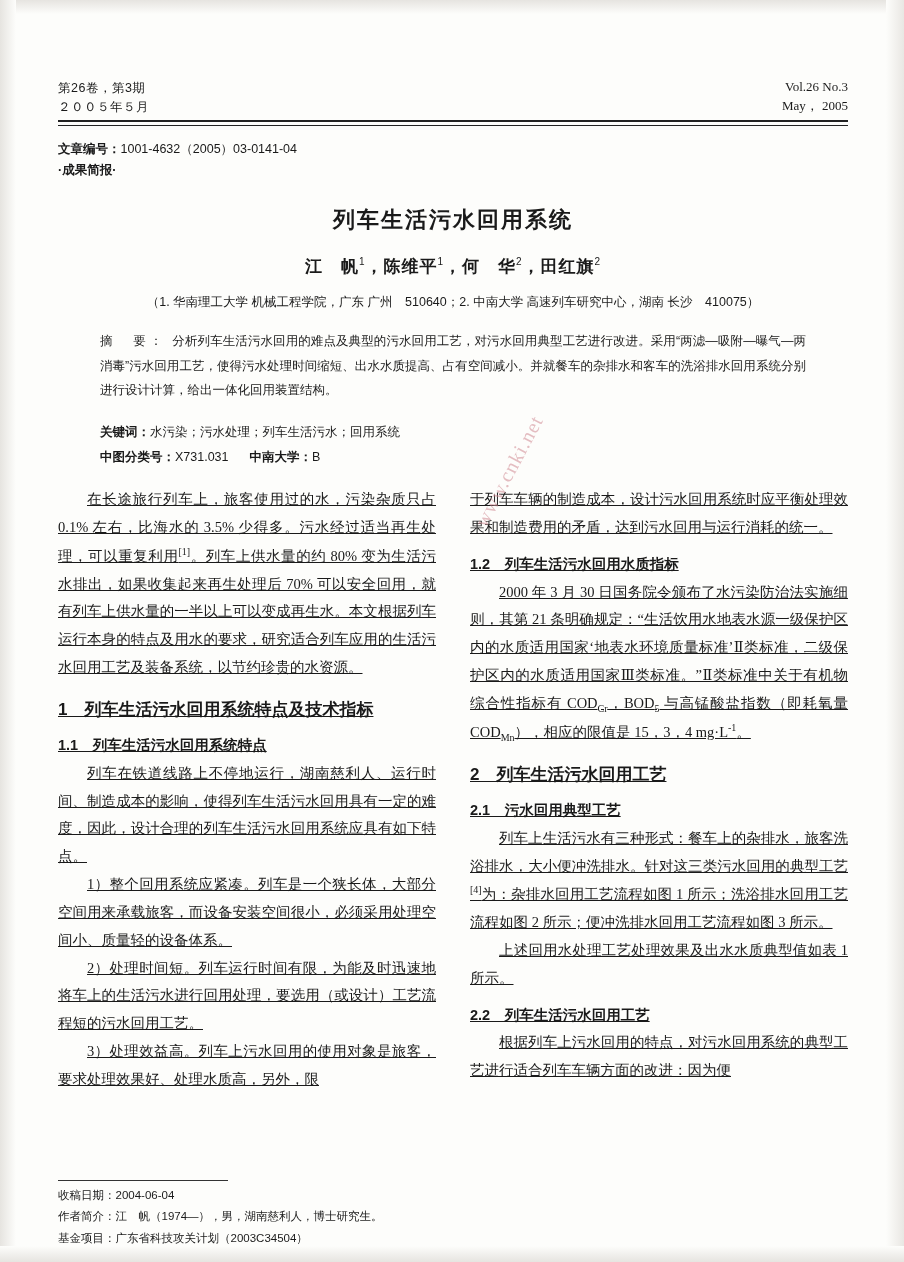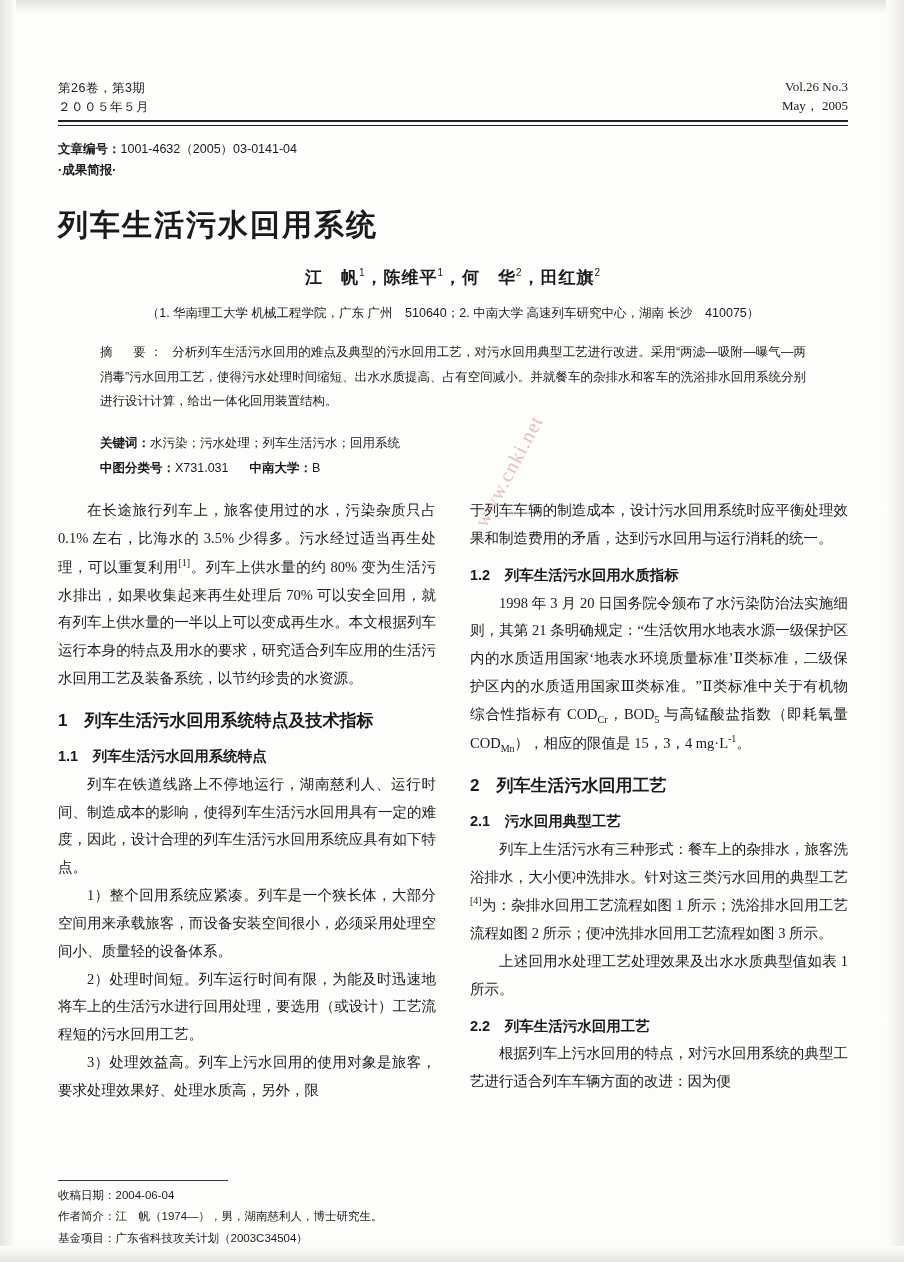--- a/index.html
+++ b/index.html
@@ -82,24 +82,24 @@
   .meta .lbl { font-weight: bold; }
   .category {
     font-family: "Liberation Sans", sans-serif;
     font-size: 12.5px;
     font-weight: bold;
     margin-top: 2px;
   }
 
   
   .title {
-    text-align: left;
-    font-family: "Liberation Sans", sans-serif;
-    font-weight: bold;
-    font-size: 30px;
+    text-align: center;
+    font-family: "Liberation Sans", sans-serif;
+    font-weight: bold;
+    font-size: 22px;
     letter-spacing: 2px;
     margin-top: 26px;
   }
   .authors {
     text-align: center;
     font-family: "Liberation Sans", sans-serif;
     font-size: 17px;
     font-weight: bold;
     margin-top: 20px;
     letter-spacing: 1px;
@@ -128,20 +128,21 @@
     font-family: "Liberation Sans", sans-serif;
   }
   .keywords .lbl { font-weight: bold; }
 
   
   .cols {
     margin-top: 16px;
     display: flex;
     gap: 34px;
     position: relative;
+    text-decoration: underline;
   }
   .col {
     width: 378px;
     font-size: 14.5px;
     line-height: 1.92;
     text-align: justify;
   }
   .col p {
     margin: 0;
     text-indent: 2em;
@@ -275,21 +276,21 @@
         <p>列车在铁道线路上不停地运行，湖南慈利人、运行时间、制造成本的影响，使得列车生活污水回用具有一定的难度，因此，设计合理的列车生活污水回用系统应具有如下特点。</p>
         <p>1）整个回用系统应紧凑。列车是一个狭长体，大部分空间用来承载旅客，而设备安装空间很小，必须采用处理空间小、质量轻的设备体系。</p>
         <p>2）处理时间短。列车运行时间有限，为能及时迅速地将车上的生活污水进行回用处理，要选用（或设计）工艺流程短的污水回用工艺。</p>
         <p>3）处理效益高。列车上污水回用的使用对象是旅客，要求处理效果好、处理水质高，另外，限</p>
       </div>
 
       <div class="col">
         <p class="noindent">于列车车辆的制造成本，设计污水回用系统时应平衡处理效果和制造费用的矛盾，达到污水回用与运行消耗的统一。</p>
 
         <h3 class="subsec">1.2　列车生活污水回用水质指标</h3>
-        <p><span>1998 年 3 月 20 日国务院令颁布了水污染防治法实施细则，其第 21 条明确规定：“生活饮用水地表水源一级保护区内的水质适用国家‘地表水环境质量标准’Ⅱ类标准，二级保护区内的水质适用国家Ⅲ类标准。”Ⅱ类标准中关于有机物综合性指标有 COD</span><sub>Cr</sub><span>，BOD</span><sub>5</sub><span> 与高锰酸盐指数（即耗氧量 COD</span><sub>Mn</sub><span>），相应的限值是 15，3，4 mg·L</span><sup class="ref">-1</sup><span>。</span></p>
+        <p><span>2000 年 3 月 30 日国务院令颁布了水污染防治法实施细则，其第 21 条明确规定：“生活饮用水地表水源一级保护区内的水质适用国家‘地表水环境质量标准’Ⅱ类标准，二级保护区内的水质适用国家Ⅲ类标准。”Ⅱ类标准中关于有机物综合性指标有 COD</span><sub>Cr</sub><span>，BOD</span><sub>5</sub><span> 与高锰酸盐指数（即耗氧量 COD</span><sub>Mn</sub><span>），相应的限值是 15，3，4 mg·L</span><sup class="ref">-1</sup><span>。</span></p>
 
         <h2 class="sec">2　列车生活污水回用工艺</h2>
 
         <h3 class="subsec">2.1　污水回用典型工艺</h3>
         <p><span>列车上生活污水有三种形式：餐车上的杂排水，旅客洗浴排水，大小便冲洗排水。针对这三类污水回用的典型工艺</span><sup class="ref">[4]</sup><span>为：杂排水回用工艺流程如图 1 所示；洗浴排水回用工艺流程如图 2 所示；便冲洗排水回用工艺流程如图 3 所示。</span></p>
         <p>上述回用水处理工艺处理效果及出水水质典型值如表 1 所示。</p>
 
         <h3 class="subsec">2.2　列车生活污水回用工艺</h3>
         <p>根据列车上污水回用的特点，对污水回用系统的典型工艺进行适合列车车辆方面的改进：因为便</p>
       </div>

